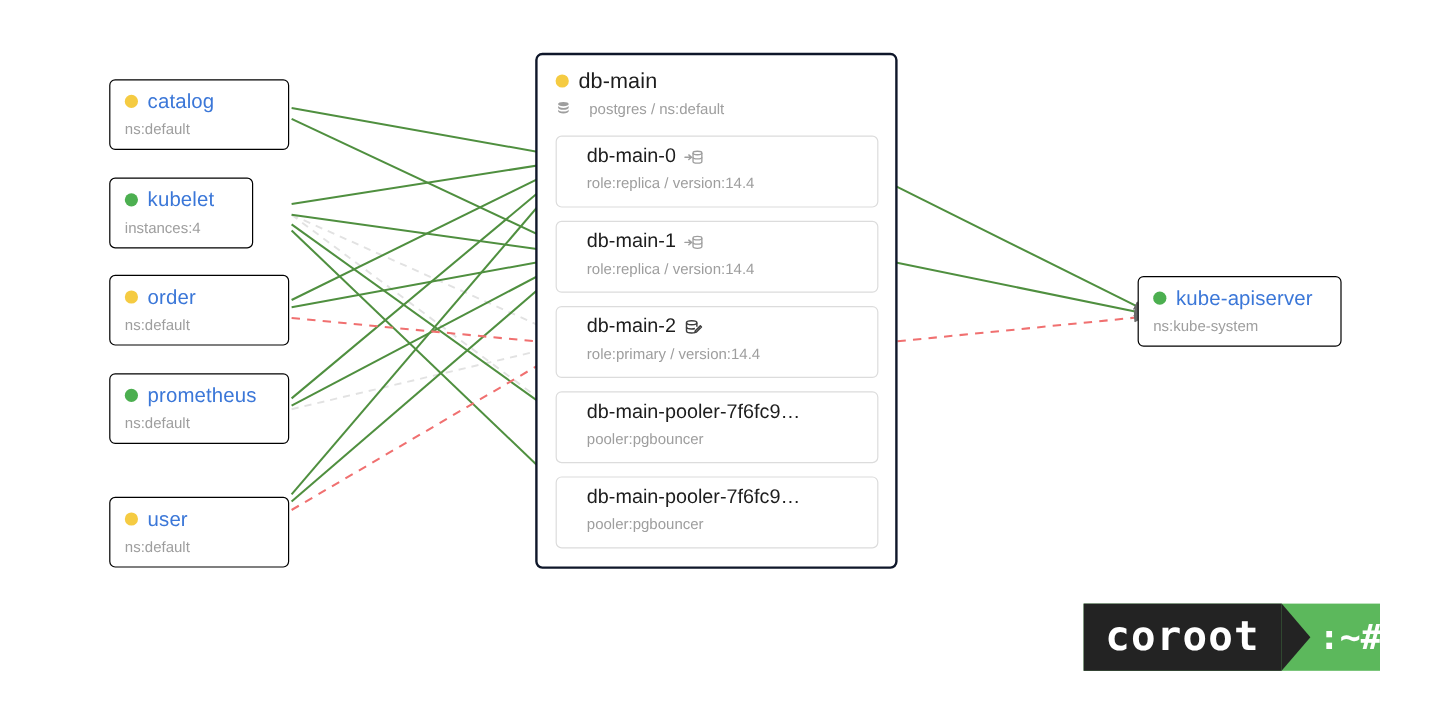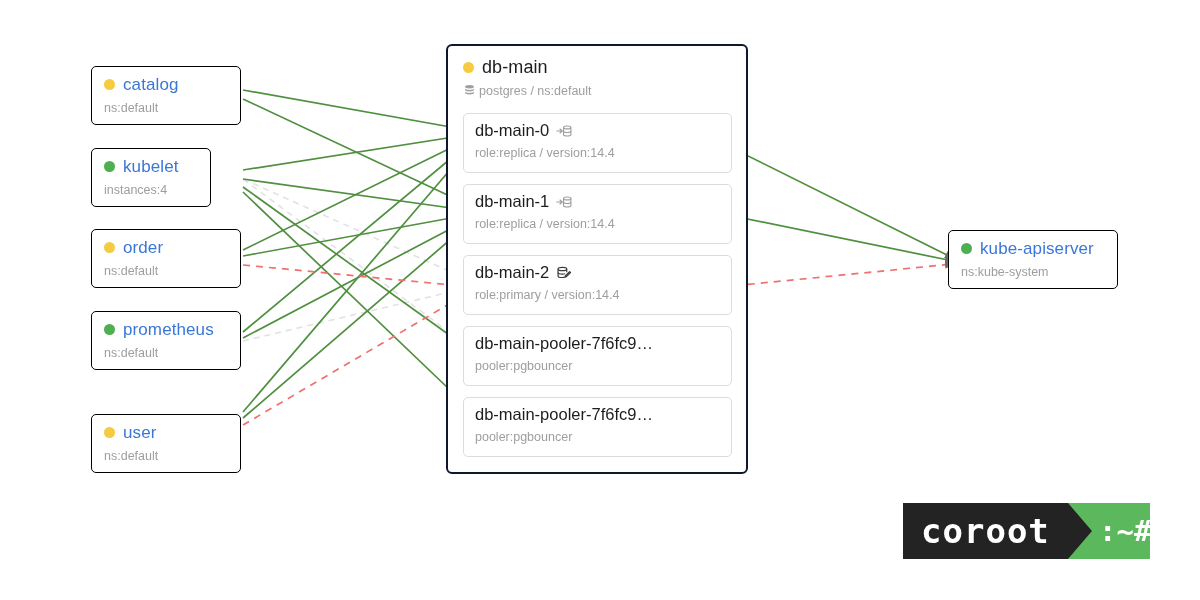--- a/index.html
+++ b/index.html
@@ -59,21 +59,21 @@
     letter-spacing: .1px;
   }
   .node-name.plain { color: #1d1d1d; }
   .node-sub {
     margin-top: 7px;
     font-size: 12.5px;
     color: #9e9e9e;
     white-space: nowrap;
     display: flex;
     align-items: center;
-    gap: 3px;
+    gap: 15px;
   }
 
   
   #group-db-main {
     position: absolute;
     box-sizing: border-box;
     left: 446px;
     top: 44px;
     width: 302px;
     height: 430px;
@@ -88,21 +88,21 @@
     position: absolute;
     left: 15px;
     top: 67px;
     width: 269px;
   }
   .child {
     box-sizing: border-box;
     background: #ffffff;
     border: 1px solid #dcdcdc;
     border-radius: 5px;
-    padding: 8px 11px 8px 11px;
+    padding: 8px 11px 8px 25px;
     margin-bottom: 11px;
     height: 60px;
     overflow: hidden;
   }
   .child-title {
     display: flex;
     align-items: center;
     gap: 7px;
     font-size: 16.5px;
     color: #1d1d1d;

